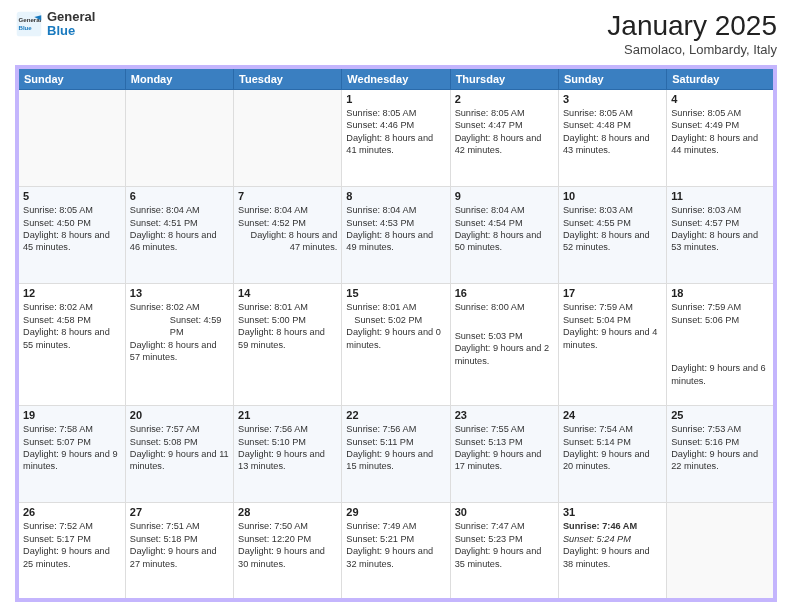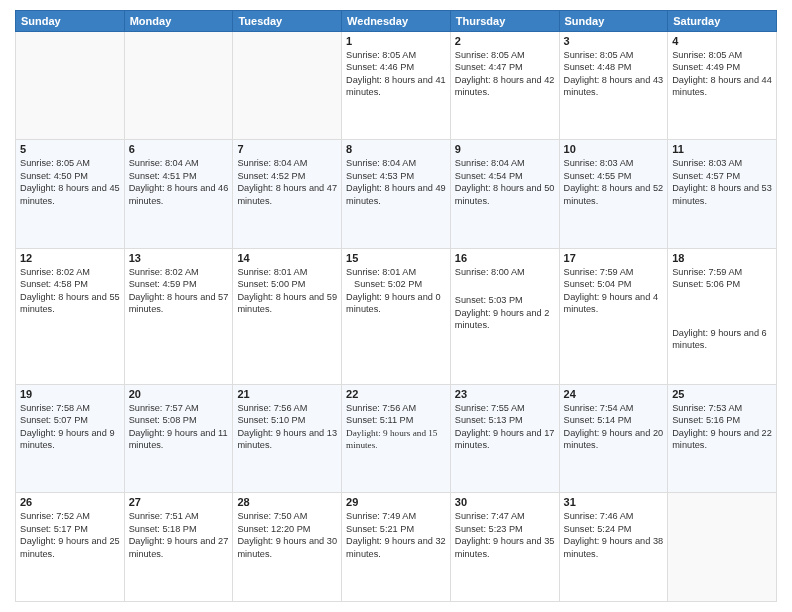--- a/index.html
+++ b/index.html
@@ -48,21 +48,21 @@
       font-size: 28px;
       font-weight: normal;
       color: #222;
     }
     .location {
       font-size: 13px;
       color: #444;
     }
     .calendar {
       flex: 1;
-      border: 1px solid #c4b5fd;
+      border: 4px solid #c4b5fd;
       border-collapse: collapse;
       width: 100%;
       table-layout: fixed;
     }
     .calendar th {
       background: #3a7fc1;
       color: #fff;
       font-size: 11px;
       font-weight: bold;
       padding: 4px 5px;
@@ -92,20 +92,38 @@
       background: #f9f9f9;
     }
     .row-alt td {
       background: #f5f8fc;
     }
   </style>
 </head>
 <body>
 
 <div class="page">
+  <div class="header">
+    <div class="logo">
+      <svg class="logo-icon" viewBox="0 0 32 32">
+        <rect x="2" y="2" width="28" height="28" rx="3" fill="#e8f4fc"></rect>
+        <text x="4" y="14" font-size="7" font-weight="bold" fill="#333">General</text>
+        <text x="4" y="23" font-size="7" font-weight="bold" fill="#1a7abf">Blue</text>
+        <polygon points="22,8 30,12 30,6" fill="#1a7abf"></polygon>
+      </svg>
+      <div class="logo-text">
+        <span class="general">General</span>
+        <span class="blue">Blue</span>
+      </div>
+    </div>
+    <div class="title-area">
+      <div class="month-title">January 2025</div>
+      <div class="location">Samolaco, Lombardy, Italy</div>
+    </div>
+  </div>
 
   <table class="calendar">
     <thead>
       <tr>
       <th>Sunday</th>
           <th>Monday</th>
           <th>Tuesday</th>
           <th>Wednesday</th>
           <th>Thursday</th>
           <th>Sunday</th>
@@ -165,21 +183,21 @@
               <span style="display: block; line-height: 1.35;">Sunrise: 8:04 AM</span>
               <span style="display: block; line-height: 1.35;">Sunset: 4:51 PM</span>
               <span style="display: block; line-height: 1.35;">Daylight: 8 hours and 46 minutes.</span>
             </div>
           </td>
           <td>
             <div class="day-num">7</div>
             <div class="day-info">
               <span style="display: block; line-height: 1.35;">Sunrise: 8:04 AM</span>
               <span style="display: block; line-height: 1.35;">Sunset: 4:52 PM</span>
-              <span style="display: block; line-height: 1.35;">Daylight: 8 hours and 47 minutes.</span>
+              <span style="display: block; line-height: 1.35; text-align: right;">Daylight: 8 hours and 47 minutes.</span>
             </div>
           </td>
           <td>
             <div class="day-num">8</div>
             <div class="day-info">
               <span style="display: block; line-height: 1.35;">Sunrise: 8:04 AM</span>
               <span style="display: block; line-height: 1.35;">Sunset: 4:53 PM</span>
               <span style="display: block; line-height: 1.35;">Daylight: 8 hours and 49 minutes.</span>
             </div>
           </td>
@@ -214,21 +232,21 @@
             <div class="day-info">
               <span style="display: block; line-height: 1.35;">Sunrise: 8:02 AM</span>
               <span style="display: block; line-height: 1.35;">Sunset: 4:58 PM</span>
               <span style="display: block; line-height: 1.35;">Daylight: 8 hours and 55 minutes.</span>
             </div>
           </td>
           <td>
             <div class="day-num">13</div>
             <div class="day-info">
               <span style="display: block; line-height: 1.35;">Sunrise: 8:02 AM</span>
-              <span style="display: block; line-height: 1.35;">Sunset: 4:59 PM</span>
+              <span style="display: block; line-height: 1.35; margin-left: 40px;">Sunset: 4:59 PM</span>
               <span style="display: block; line-height: 1.35;">Daylight: 8 hours and 57 minutes.</span>
             </div>
           </td>
           <td>
             <div class="day-num">14</div>
             <div class="day-info">
               <span style="display: block; line-height: 1.35;">Sunrise: 8:01 AM</span>
               <span style="display: block; line-height: 1.35;">Sunset: 5:00 PM</span>
               <span style="display: block; line-height: 1.35;">Daylight: 8 hours and 59 minutes.</span>
             </div>
@@ -289,21 +307,21 @@
               <span style="display: block; line-height: 1.35;">Sunrise: 7:56 AM</span>
               <span style="display: block; line-height: 1.35;">Sunset: 5:10 PM</span>
               <span style="display: block; line-height: 1.35;">Daylight: 9 hours and 13 minutes.</span>
             </div>
           </td>
           <td>
             <div class="day-num">22</div>
             <div class="day-info">
               <span style="display: block; line-height: 1.35;">Sunrise: 7:56 AM</span>
               <span style="display: block; line-height: 1.35;">Sunset: 5:11 PM</span>
-              <span style="display: block; line-height: 1.35; font-family: Liberation Serif, serif;">Daylight: 9 hours and 15 minutes.</span>
+              <span style="display: block; line-height: 1.35;">Daylight: 9 hours and 15 minutes.</span>
             </div>
           </td>
           <td>
             <div class="day-num">23</div>
             <div class="day-info">
               <span style="display: block; line-height: 1.35;">Sunrise: 7:55 AM</span>
               <span style="display: block; line-height: 1.35;">Sunset: 5:13 PM</span>
               <span style="display: block; line-height: 1.35;">Daylight: 9 hours and 17 minutes.</span>
             </div>
           </td>
@@ -361,22 +379,22 @@
             <div class="day-num">30</div>
             <div class="day-info">
               <span style="display: block; line-height: 1.35;">Sunrise: 7:47 AM</span>
               <span style="display: block; line-height: 1.35;">Sunset: 5:23 PM</span>
               <span style="display: block; line-height: 1.35;">Daylight: 9 hours and 35 minutes.</span>
             </div>
           </td>
           <td>
             <div class="day-num">31</div>
             <div class="day-info">
-              <span style="display: block; line-height: 1.35;">Sunrise: 7:46 AM</span>
-              <span style="display: block; line-height: 1.35;">Sunset: 5:24 PM</span>
+              <span style="display: block; line-height: 1.35; font-weight: bold;">Sunrise: 7:46 AM</span>
+              <span style="display: block; line-height: 1.35; font-style: italic;">Sunset: 5:24 PM</span>
               <span style="display: block; line-height: 1.35;">Daylight: 9 hours and 38 minutes.</span>
             </div>
           </td>
           <td class="empty-cell"></td>
         </tr>
       </tbody>
   </table>
 </div>
 
 </body></html>

